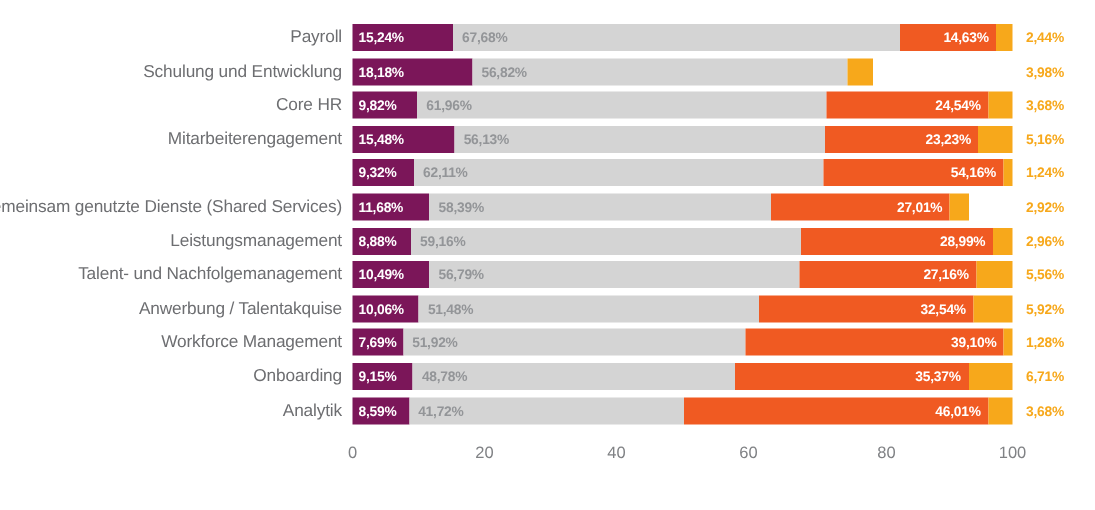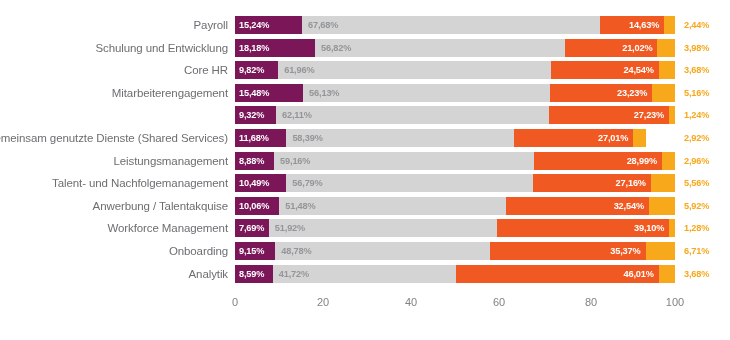--- a/index.html
+++ b/index.html
@@ -140,23 +140,20 @@
       </div>
       <div class="row">
         <div class="cat-label">Schulung und Entwicklung</div>
         <div class="bar">
           <div class="seg seg-purple" style="width: 79.992px;">
             <span class="seg-val">18,18%</span>
           </div>
           <div class="seg seg-gray" style="width: 250.008px;">
             <span class="seg-val">56,82%</span>
           </div>
-          <div class="seg seg-orange" style="width: 92.488px;">
-            <span class="seg-val">21,02%</span>
-          </div>
           <div class="seg seg-amber" style="width: 17.512px;"></div>
         </div>
         <div class="outer-val">3,98%</div>
       </div>
       <div class="row">
         <div class="cat-label">Core HR</div>
         <div class="bar">
           <div class="seg seg-purple" style="width: 43.208px;">
             <span class="seg-val">9,82%</span>
           </div>
@@ -188,21 +185,21 @@
       </div>
       <div class="row">
         <div class="bar">
           <div class="seg seg-purple" style="width: 41.008px;">
             <span class="seg-val">9,32%</span>
           </div>
           <div class="seg seg-gray" style="width: 273.284px;">
             <span class="seg-val">62,11%</span>
           </div>
           <div class="seg seg-orange" style="width: 119.812px;">
-            <span class="seg-val">27,23%</span>
+            <span class="seg-val">54,16%</span>
           </div>
           <div class="seg seg-amber" style="width: 5.456px;"></div>
         </div>
         <div class="outer-val">1,24%</div>
       </div>
       <div class="row">
         <div class="cat-label">Gemeinsam genutzte Dienste (Shared Services)</div>
         <div class="bar">
           <div class="seg seg-purple" style="width: 51.392px;">
             <span class="seg-val">11,68%</span>

